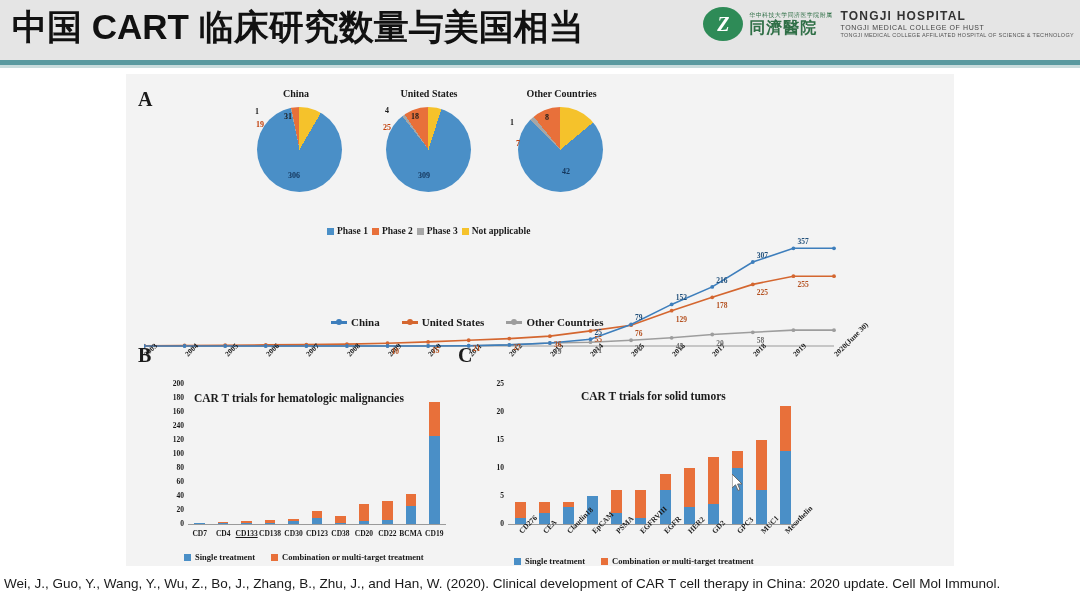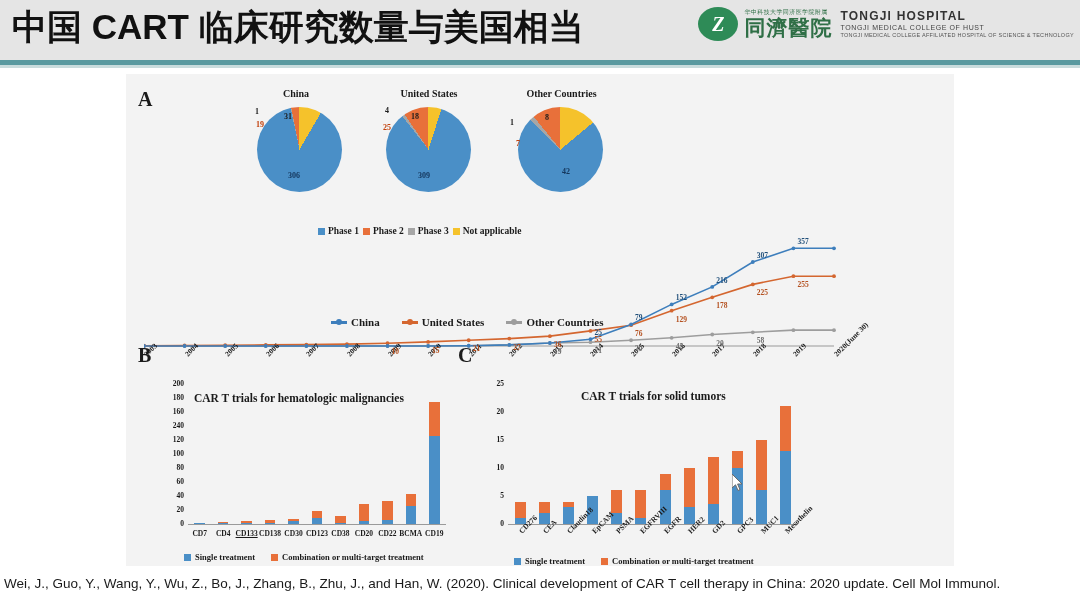--- a/index.html
+++ b/index.html
@@ -31,21 +31,21 @@
     background:#2e8b57;
     display:flex;align-items:center;justify-content:center;
     color:#ffffff;font-size:20px;font-weight:bold;font-style:italic;
     font-family:"Liberation Serif", serif;
   }
   #logo-cn{ display:flex;flex-direction:column;justify-content:center; }
   #logo-cn-small{
     font-size:6px;color:#2f6f46;letter-spacing:0.4px;white-space:nowrap;
   }
   #logo-cn-big{
-    font-size:21px;font-weight:bold;color:#2f6f46;
+    font-size:16px;font-weight:bold;color:#2f6f46;
     font-family:"Liberation Serif", serif;letter-spacing:1px;white-space:nowrap;
     line-height:1.05;
   }
   #logo-en{ display:flex;flex-direction:column;justify-content:center;margin-left:2px;}
   #logo-en-1{
     font-size:12px;font-weight:bold;color:#333333;letter-spacing:1.2px;
     font-family:"Liberation Sans", sans-serif;white-space:nowrap;line-height:1.1;
   }
   #logo-en-2{
     font-size:7px;color:#444444;letter-spacing:0.6px;white-space:nowrap;
@@ -214,21 +214,21 @@
               background:conic-gradient(from 0deg,
                  #f5c22b 0deg 50.3deg,
                  #4a8fc7 50.3deg 314.3deg,
                  #a6a6a6 314.3deg 320.6deg,
                  #e8703a 320.6deg 360deg);"></div>
   <div class="pie-label" style="left:384px;top:44px;color:#1a1a1a;">1</div>
   <div class="pie-label" style="left:390px;top:65px;color:#c2410c;">7</div>
   <div class="pie-label" style="left:419px;top:39px;color:#1a1a1a;">8</div>
   <div class="pie-label" style="left:436px;top:93px;color:#14365c;">42</div>
 
-  <div class="pie-legend" style="left:192px;top:152px;">
+  <div class="pie-legend" style="left:201px;top:152px;">
     <span class="li">
       <span class="sw" style="background:#4a8fc7;"></span>
       <span>Phase 1</span>
     </span>
     <span class="li">
       <span class="sw" style="background:#e8703a;"></span>
       <span>Phase 2</span>
     </span>
     <span class="li">
       <span class="sw" style="background:#a6a6a6;"></span>

